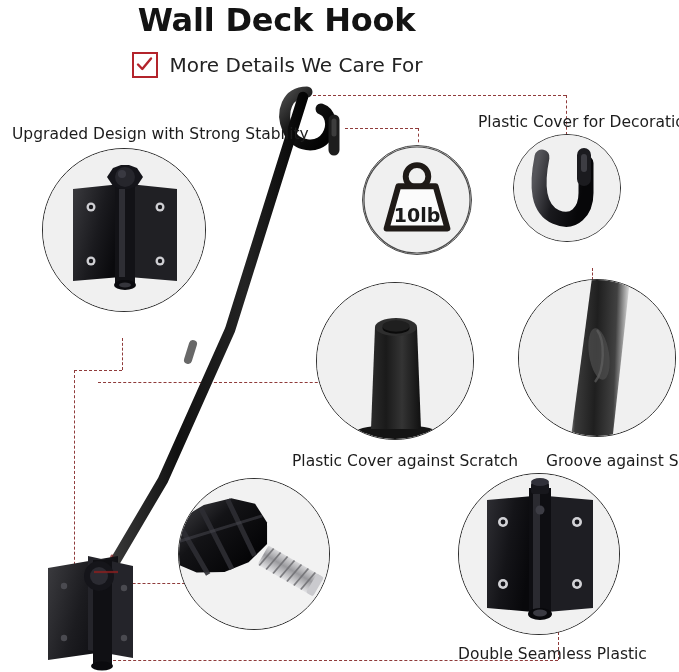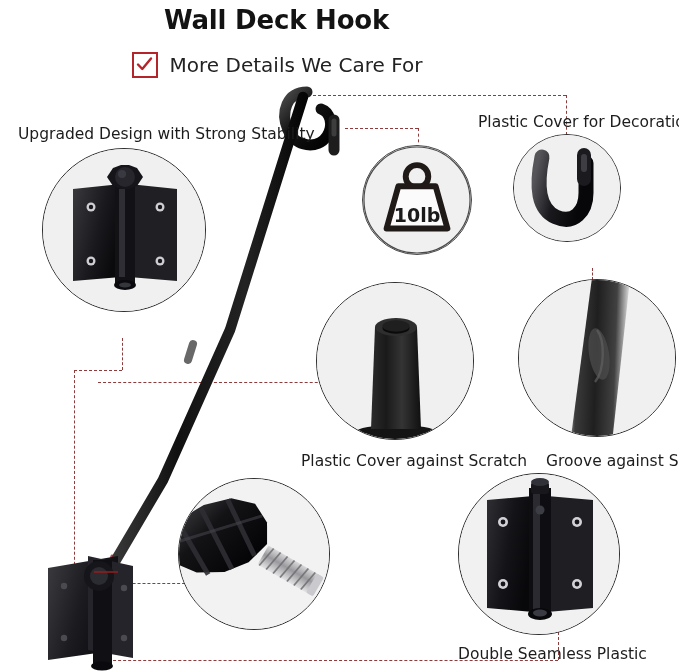--- a/index.html
+++ b/index.html
@@ -9,21 +9,21 @@
     background: #ffffff;
     font-family: "DejaVu Sans", "Liberation Sans", sans-serif;
     overflow: hidden;
   }
   #page { position: relative; width: 679px; height: 672px; background: #fff; }
 
   
   .title {
     position: absolute; left: 0; top: 0; width: 553px;
     text-align: center;
-    font-size: 26px; font-weight: bold; color: #131313;
+    font-size: 32px; font-weight: bold; color: #131313;
     letter-spacing: -0.2px;
     line-height: 40px;
   }
   .subtitle-row {
     position: absolute; left: 0; top: 52px; width: 554px;
     display: flex; align-items: center; justify-content: center; gap: 12px;
   }
   .checkbox {
     width: 26px; height: 26px; border: 2.5px solid #b3242b;
     display: inline-block; position: relative; flex: none;
@@ -142,21 +142,21 @@
     <path d="M94,572 L118,572" stroke="#8a1f1f" stroke-width="2.2" opacity="0.8"></path>
 
     <circle cx="64" cy="586" r="3.2" fill="#4a4a50"></circle>
     <circle cx="64" cy="638" r="3.2" fill="#4a4a50"></circle>
     <circle cx="124" cy="588" r="3.2" fill="#4a4a50"></circle>
     <circle cx="124" cy="638" r="3.2" fill="#4a4a50"></circle>
 
     <ellipse cx="102" cy="666" rx="11" ry="4.5" fill="#0a0a0e"></ellipse>
   </svg>
 
-  <div class="label" style="left:18px; top:124px;">Upgraded Design with Strong Stability</div>
+  <div class="label" style="left:12px; top:124px;">Upgraded Design with Strong Stability</div>
   <div class="circle" style="left:42px; top:148px; width:164px; height:164px;">
     <svg width="164" height="164" viewBox="0 0 164 164">
       <defs>
         <linearGradient id="pl1" x1="0" y1="0" x2="1" y2="0.5">
           <stop offset="0%" stop-color="#3a3a3e"></stop>
           <stop offset="60%" stop-color="#1a1a1e"></stop>
           <stop offset="100%" stop-color="#0a0a0d"></stop>
         </linearGradient>
       </defs>
       <rect x="0" y="0" width="164" height="164" fill="#f0f0f0"></rect>
@@ -229,21 +229,21 @@
       <path d="M40,150 C56,138 100,138 118,150 Z" fill="#121212"></path>
       <ellipse cx="79" cy="149" rx="40" ry="7" fill="#141414"></ellipse>
 
       <path d="M58,44 L100,44 L104,146 L54,146 Z" fill="url(#tube)"></path>
 
       <ellipse cx="79" cy="44" rx="21" ry="9" fill="#2e2e2e"></ellipse>
       <ellipse cx="79" cy="45" rx="13.5" ry="5.8" fill="#0a0a0a"></ellipse>
       <ellipse cx="79" cy="43" rx="13.5" ry="5.8" fill="#1f1f1f"></ellipse>
     </svg>
   </div>
-  <div class="label" style="left:301px; top:451px;">Plastic Cover against Scratch</div>
+  <div class="label" style="left:292px; top:451px;">Plastic Cover against Scratch</div>
 
   <div class="circle" style="left:518px; top:279px; width:158px; height:158px;">
     <svg width="158" height="158" viewBox="0 0 158 158">
       <defs>
         <linearGradient id="grv" x1="0" y1="0" x2="1" y2="0.1">
           <stop offset="0%" stop-color="#f0f0f0"></stop>
           <stop offset="18%" stop-color="#3a3a3a"></stop>
           <stop offset="48%" stop-color="#1f1f1f"></stop>
           <stop offset="78%" stop-color="#414141"></stop>
           <stop offset="100%" stop-color="#f0f0f0"></stop>

